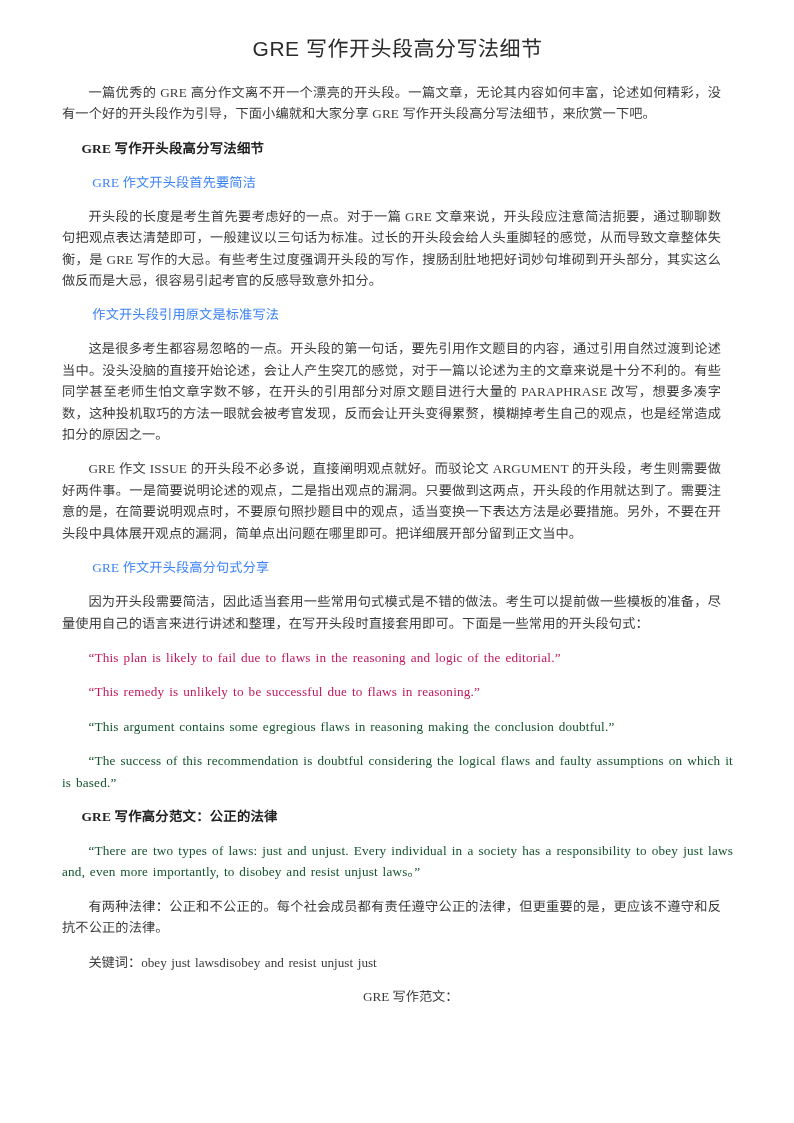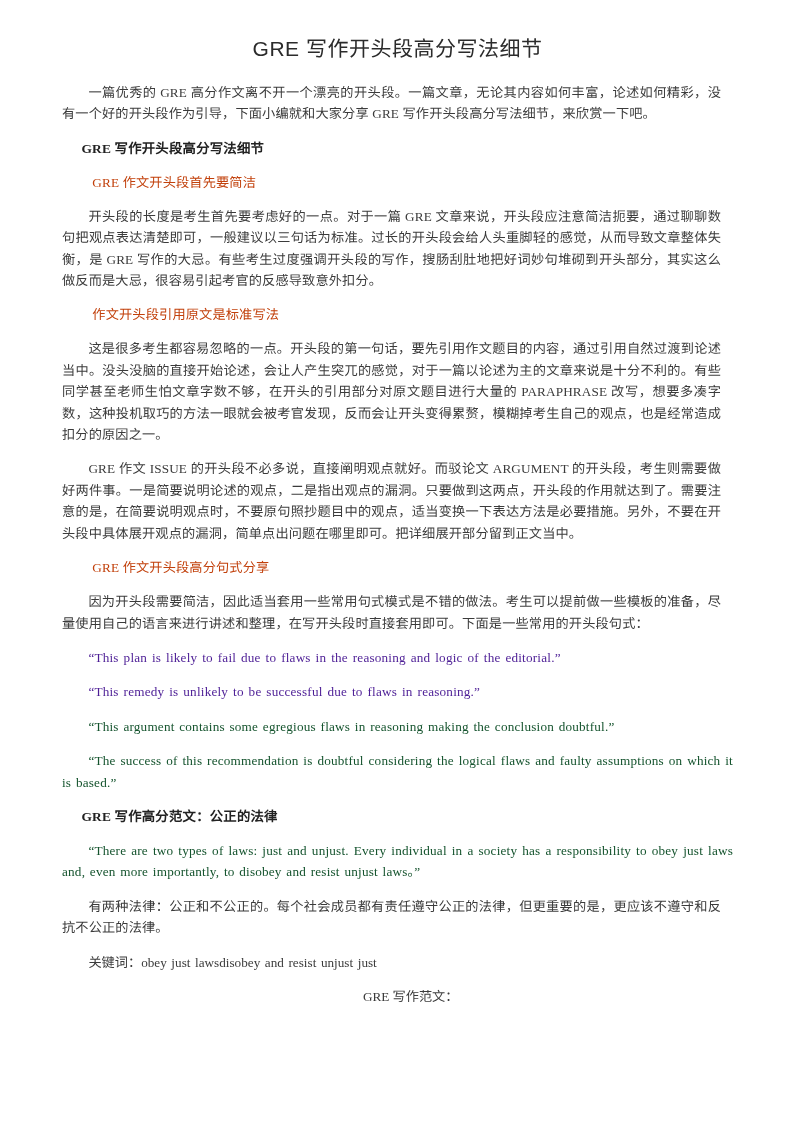--- a/index.html
+++ b/index.html
@@ -56,30 +56,30 @@
     text-indent: 1.45em;
     color: #222222;
     letter-spacing: 0.2px;
   }
   .heading-sub {
     font-weight: 400;
     font-size: 13.2px;
     line-height: 21px;
     margin: 0 0 13px 0;
     text-indent: 2.3em;
-    color: #c2410c;
+    color: #3b82f6;
     letter-spacing: 0.15px;
   }
   .quote-line {
     font-size: 13.2px;
     line-height: 21.4px;
     margin: 0 0 13px 0;
     text-indent: 2em;
     text-align: left;
-    color: #4c1d95;
+    color: #be185d;
     word-spacing: 1.4px;
     letter-spacing: 0.2px;
   }
   .quote-block {
     font-size: 13.2px;
     line-height: 21.4px;
     margin: 0 0 13px 0;
     text-indent: 2em;
     text-align: justify;
     color: #14532d;

